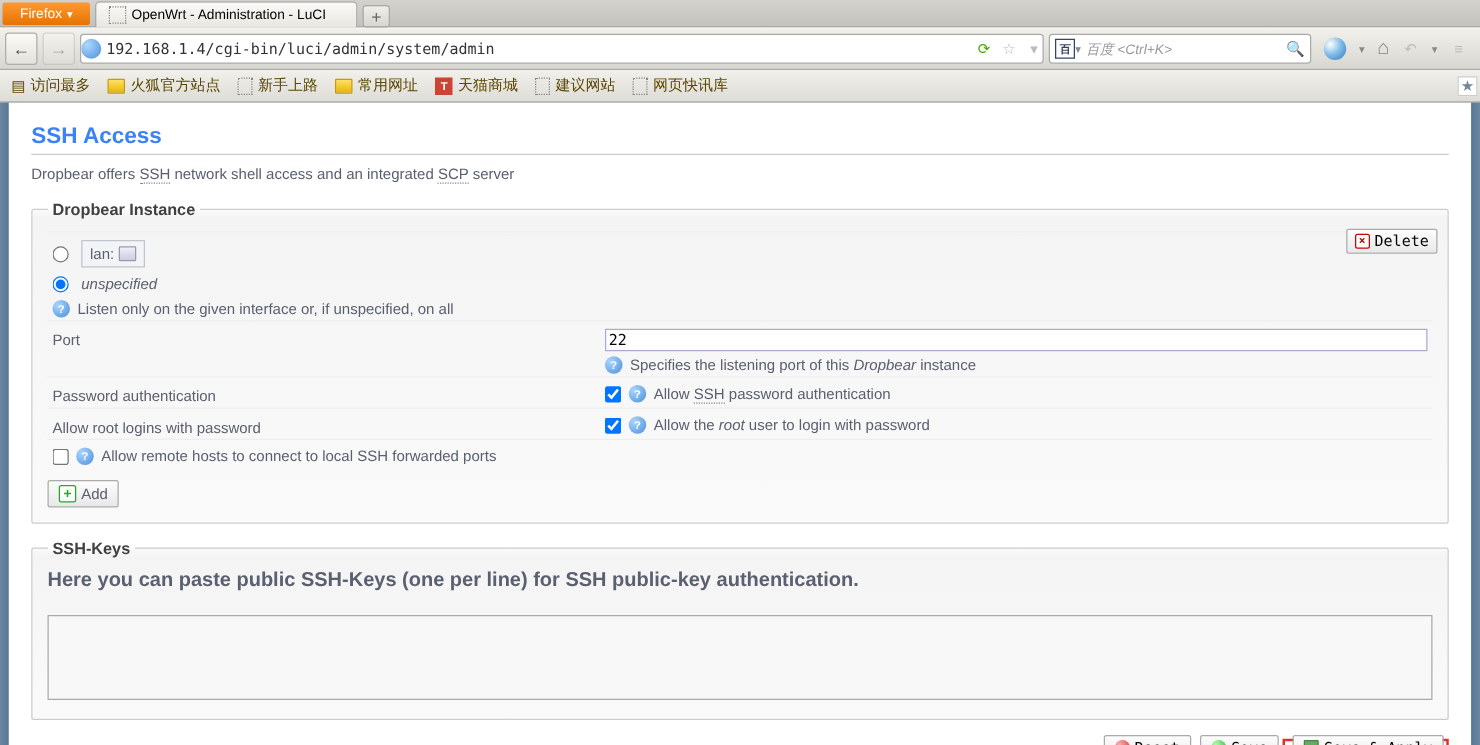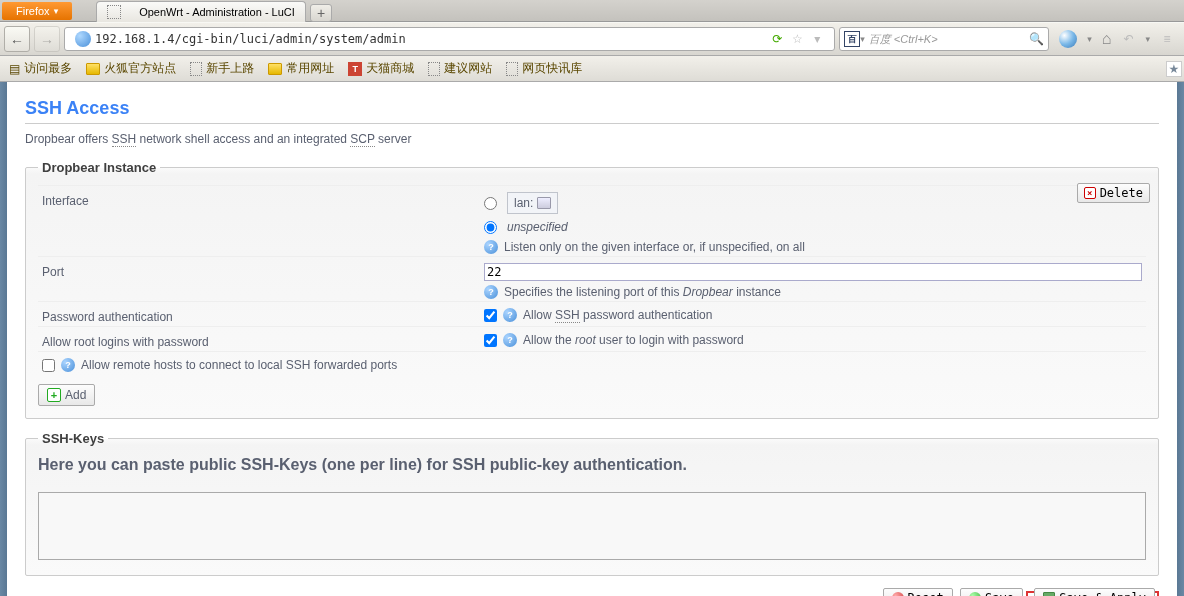--- a/index.html
+++ b/index.html
@@ -3,28 +3,28 @@
 <meta charset="utf-8">
 <style>
 * { box-sizing: border-box; margin: 0; padding: 0; }
 body { font-family: Arial, sans-serif; font-size: 12px; background: #fff; }
 
 .browser-chrome { width: 1184px; background: #e8e6e0; }
 .menu-bar { background: linear-gradient(#d4d2cd, #c4c2bd); height: 22px; display: flex; align-items: center; border-bottom: 1px solid #999; }
 .firefox-btn { background: linear-gradient(#ff9933, #e67300); color: #fff; padding: 2px 14px; margin: 0 2px; border-radius: 2px; font-size: 11px; height: 18px; display: flex; align-items: center; }
 .firefox-btn::after { content: "▾"; margin-left: 4px; font-size: 9px; }
 .tab-bar-area { flex: 1; display: flex; align-items: flex-end; height: 22px; }
-.tab { background: linear-gradient(#fafaf8, #e8e6e0); border: 1px solid #aaa; border-bottom: none; border-radius: 4px 4px 0 0; padding: 3px 10px; margin-left: 22px; display: flex; align-items: center; gap: 18px; font-size: 11px; min-width: 210px; }
+.tab { background: linear-gradient(#fafaf8, #e8e6e0); border: 1px solid #aaa; border-bottom: none; border-radius: 4px 4px 0 0; padding: 3px 10px; margin-left: 2px; display: flex; align-items: center; gap: 4px; font-size: 11px; min-width: 210px; }
 .tab-icon { width: 14px; height: 14px; border: 1px dotted #888; }
 .new-tab { width: 22px; height: 18px; background: linear-gradient(#f0eee8,#d8d6d0); border: 1px solid #aaa; border-radius: 3px; display: flex; align-items: center; justify-content: center; margin-left: 4px; font-size: 14px; color: #666; }
 
 .nav-bar { background: linear-gradient(#f2f0ea, #d8d6d0); height: 34px; display: flex; align-items: center; padding: 0 4px; gap: 4px; border-top: 1px solid #f8f8f4; border-bottom: 1px solid #aaa; }
 .nav-btn { width: 26px; height: 26px; border: 1px solid #b0aea8; border-radius: 3px; background: linear-gradient(#fafaf4,#e4e2dc); display: flex; align-items: center; justify-content: center; color: #555; font-size: 14px; }
 .nav-btn.disabled { opacity: 0.4; }
-.url-bar { flex: 1; height: 24px; background: #fff; border: 1px solid #aaa; border-radius: 3px; display: flex; align-items: center; padding: 0 10px; }
+.url-bar { flex: 1; height: 24px; background: #fff; border: 1px solid #aaa; border-radius: 3px; display: flex; align-items: center; padding: 0 0; }
 .url-globe { width: 16px; height: 16px; border-radius: 50%; background: radial-gradient(circle at 30% 30%, #aed8ff, #4a90d9); margin-right: 4px; }
 .url-text { flex: 1; font-family: monospace; font-size: 12px; color: #333; border: none; outline: none; }
 .url-right { display: flex; align-items: center; gap: 6px; margin-left: 4px; }
 .ico { width: 14px; height: 14px; display: inline-flex; align-items: center; justify-content: center; font-size: 12px; }
 .ico.green { color: #4a0; }
 .ico.grey { color: #bbb; }
 .search-box { width: 210px; height: 24px; background: #fff; border: 1px solid #aaa; border-radius: 3px; display: flex; align-items: center; padding: 0 4px; }
 .baidu-icon { width: 16px; height: 16px; background: #fff; border: 1px solid #346; display: flex; align-items: center; justify-content: center; font-size: 9px; color: #346; font-weight: bold; }
 .search-text { flex: 1; font-style: italic; color: #999; font-size: 11px; padding: 0 4px; }
 .mag { color: #346; font-size: 12px; }
@@ -165,21 +165,20 @@
       </div>
 
       <fieldset class="cbi">
         <legend>Dropbear Instance</legend>
         <div class="delete-btn">
           <span class="del-ico">×</span>
           <span>Delete</span>
         </div>
 
         <div class="row">
-          <div class="row-label">Interface</div>
           <div class="row-value">
             <div class="radio-line">
               <input type="radio" name="iface" style="">
               <span class="lan-box">
                 <span>lan:</span>
                 <span class="net-ico"></span>
               </span>
             </div>
             <div class="radio-line">
               <input type="radio" name="iface" checked="" style="">

